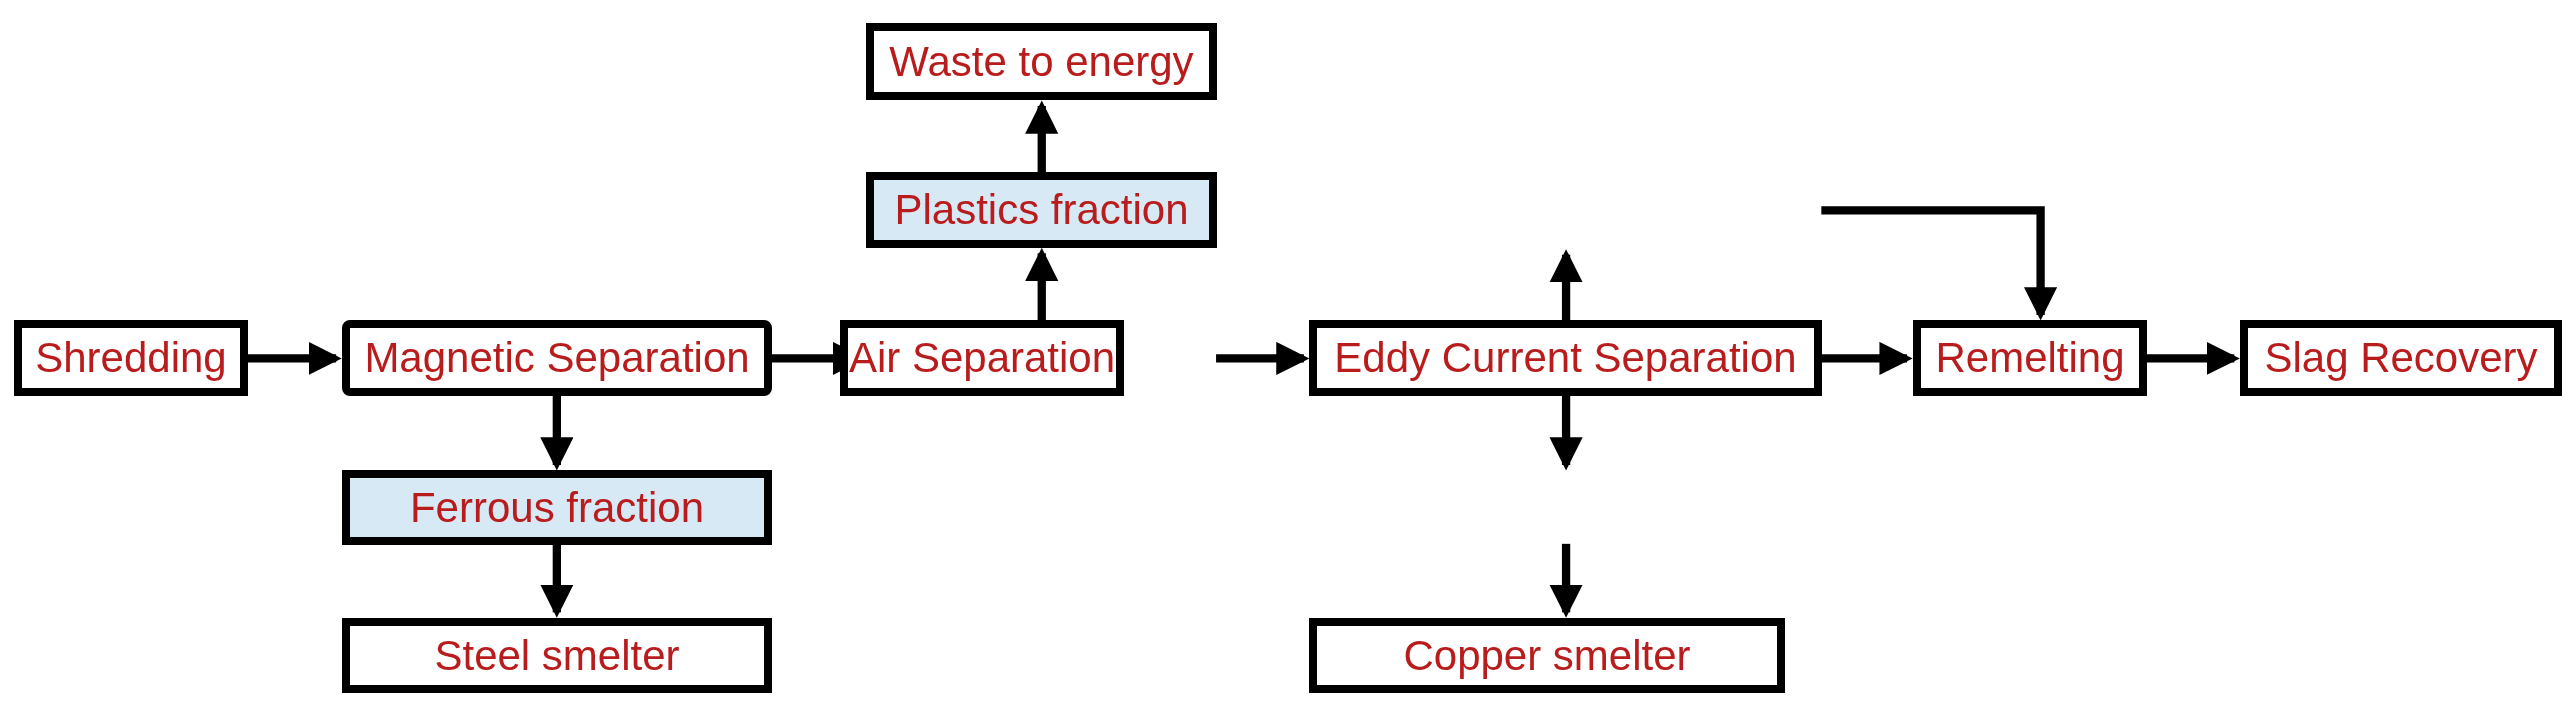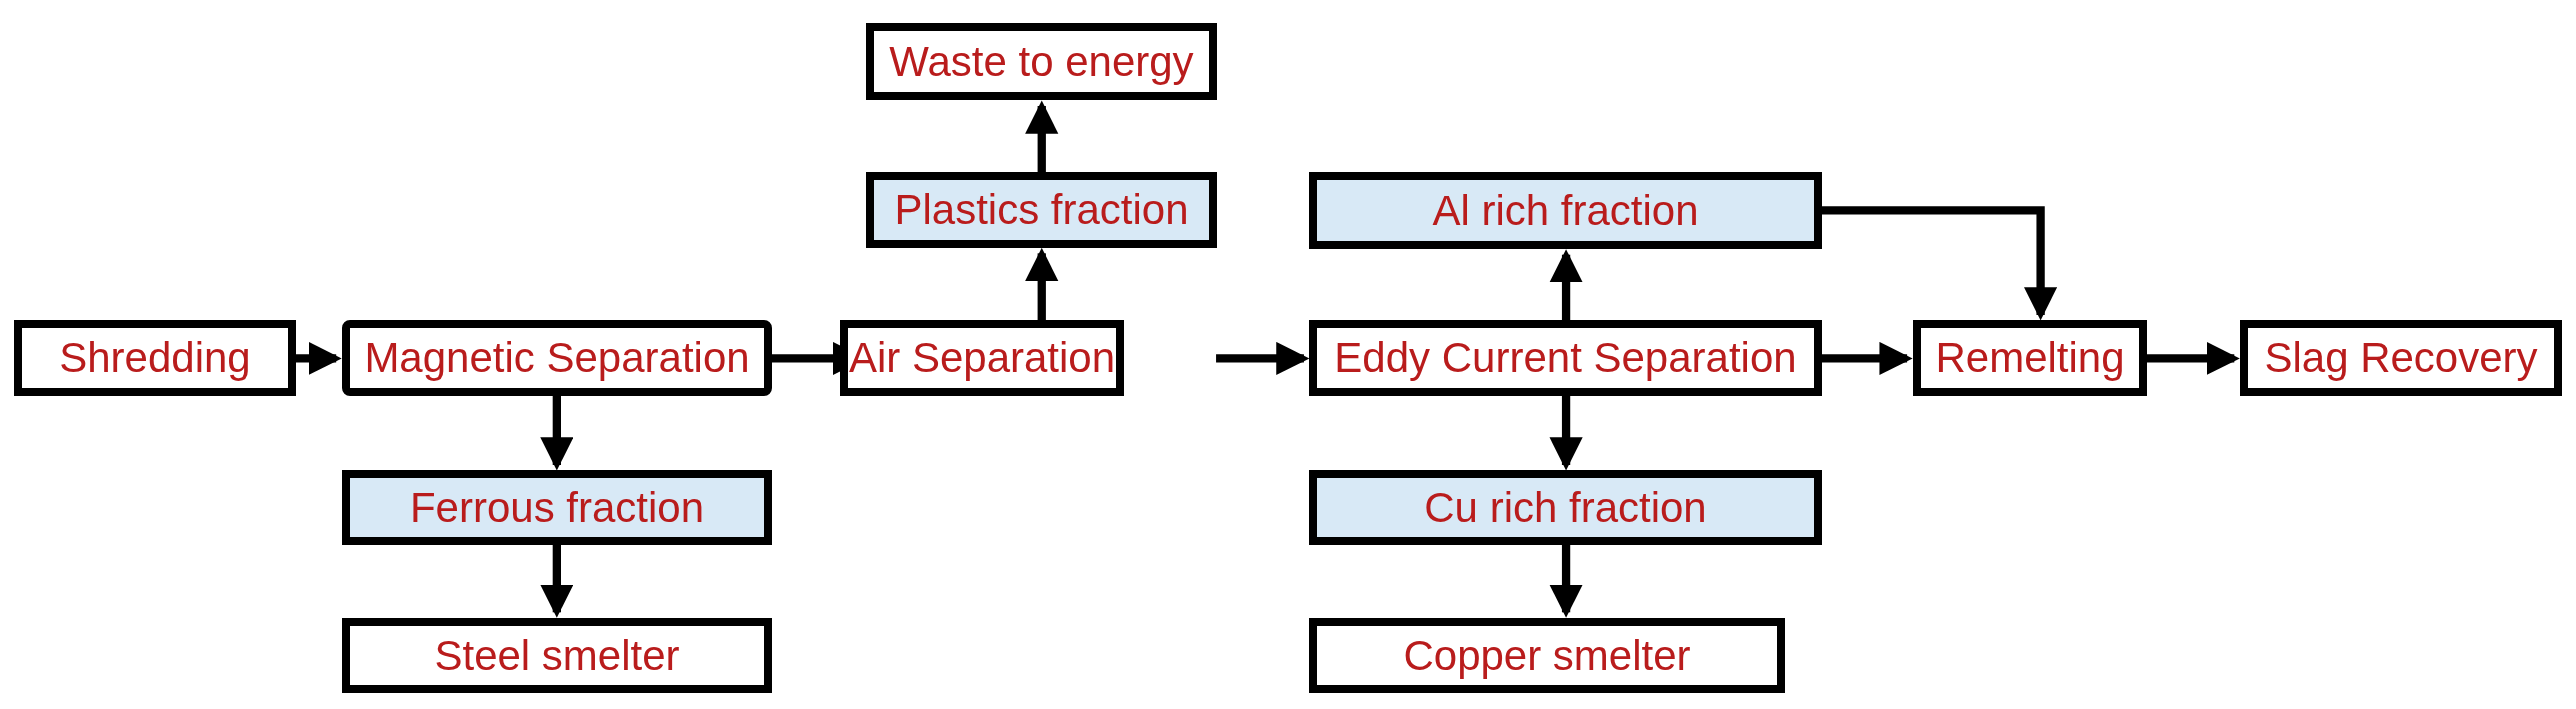--- a/index.html
+++ b/index.html
@@ -51,21 +51,21 @@
       <path d="M805,786 V885" marker-end="url(#ah)"></path>
       <path d="M1506,465 V366" marker-end="url(#ah)"></path>
       <path d="M1506,250 V153" marker-end="url(#ah)"></path>
       <path d="M2264,465 V368" marker-end="url(#ah)"></path>
       <path d="M2264,571 V672" marker-end="url(#ah)"></path>
       <path d="M2264,786 V885" marker-end="url(#ah)"></path>
       <path d="M2633,304 H2950 V455" marker-end="url(#ah)"></path>
     </g>
   </svg>
 
-  <div class="node" style="left: 14px; top: 320px; width: 282px; height: 76px; background: rgb(255, 255, 255);">
+  <div class="node" style="left: 14px; top: 320px; width: 234px; height: 76px; background: rgb(255, 255, 255);">
     <span>Shredding</span>
   </div>
   <div class="node" style="left: 342px; top: 320px; width: 430px; height: 76px; background: rgb(255, 255, 255); border-radius: 8px;">
     <span>Magnetic Separation</span>
   </div>
   <div class="node" style="left: 840px; top: 320px; width: 284px; height: 76px; background: rgb(255, 255, 255);">
     <span>Air Separation</span>
   </div>
   <div class="node" style="left: 1309px; top: 320px; width: 513px; height: 76px; background: rgb(255, 255, 255);">
     <span>Eddy Current Separation</span>
@@ -77,32 +77,26 @@
     <span>Slag Recovery</span>
   </div>
 
   <div class="node" style="left: 866px; top: 23px; width: 351px; height: 77px; background: rgb(255, 255, 255);">
     <span>Waste to energy</span>
   </div>
   <div class="node" style="left: 866px; top: 172px; width: 351px; height: 76px; background: rgb(216, 233, 246);">
     <span>Plastics fraction</span>
   </div>
 
-  <div class="node" style="left: 1309px; top: 172px; width: 513px; height: 77px; background: rgb(216, 233, 246);">
-    <span>Al rich fraction</span>
-  </div>
 
   <div class="node" style="left: 342px; top: 470px; width: 430px; height: 75px; background: rgb(216, 233, 246);">
     <span>Ferrous fraction</span>
   </div>
   <div class="node" style="left: 342px; top: 618px; width: 430px; height: 75px; background: rgb(255, 255, 255);">
     <span>Steel smelter</span>
   </div>
 
-  <div class="node" style="left: 1309px; top: 470px; width: 513px; height: 75px; background: rgb(216, 233, 246);">
-    <span>Cu rich fraction</span>
-  </div>
   <div class="node" style="left: 1309px; top: 618px; width: 476px; height: 75px; background: rgb(255, 255, 255);">
     <span>Copper smelter</span>
   </div>
 
 </div>
 
 
 </body></html>

